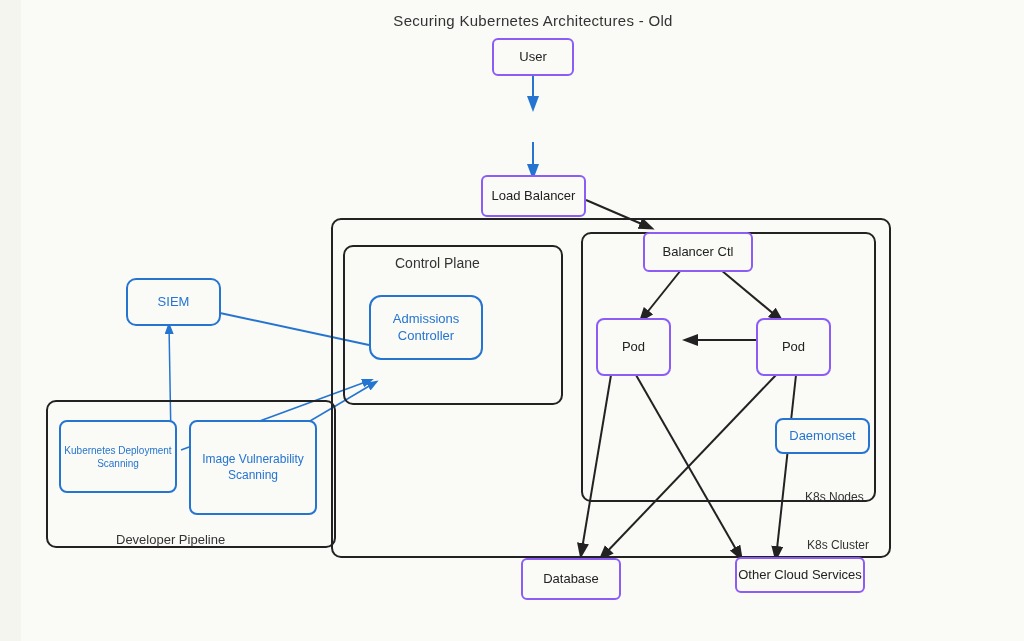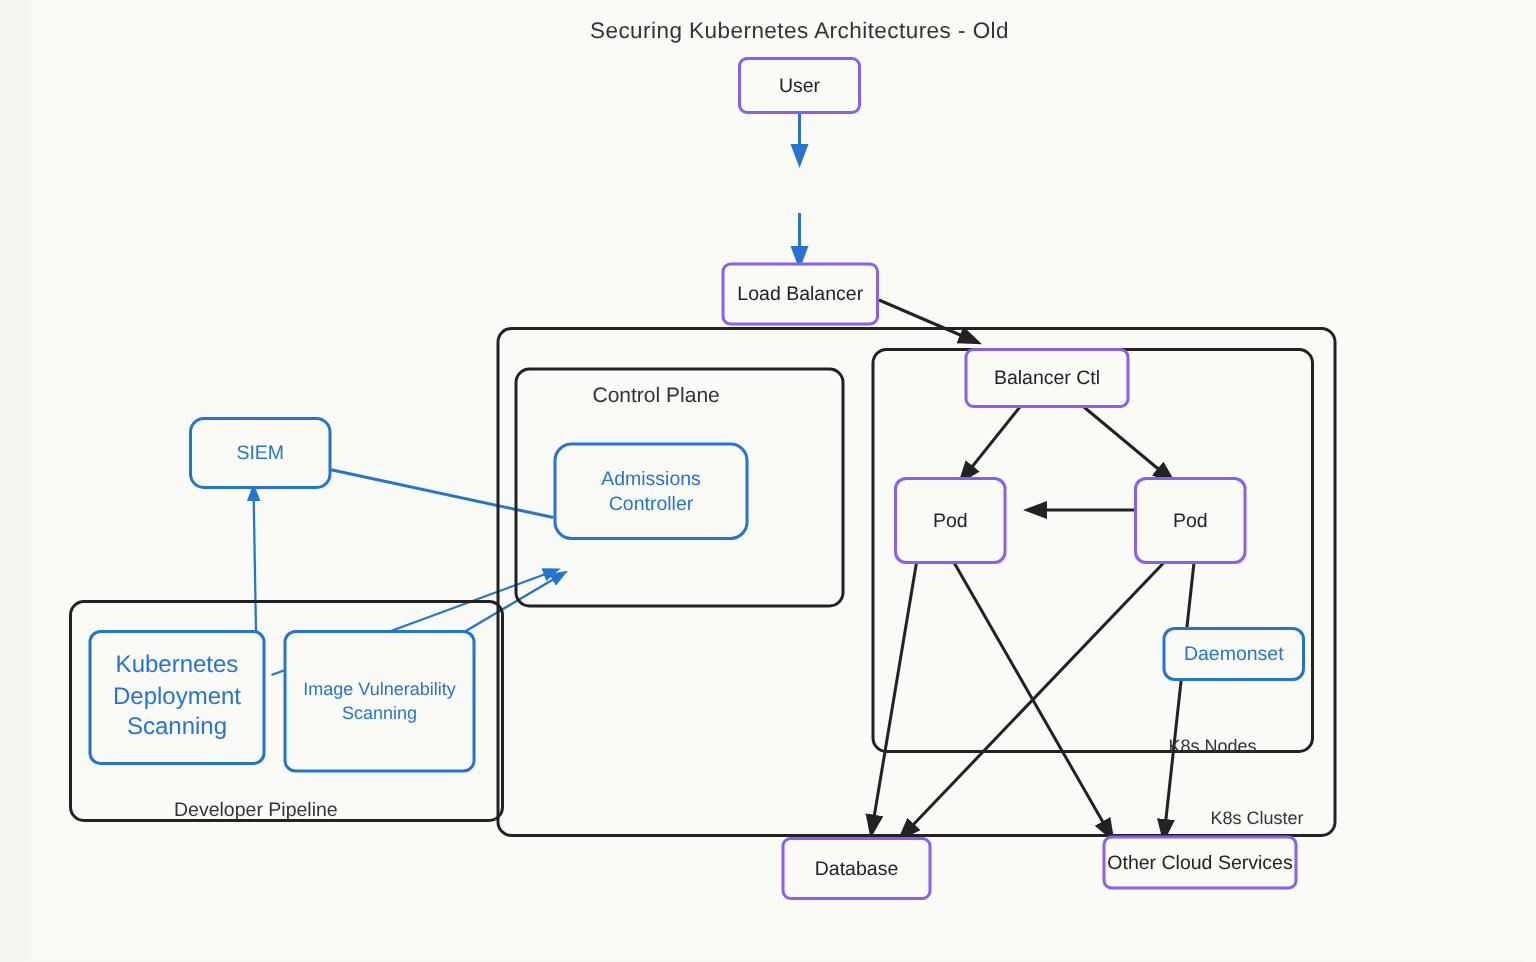--- a/index.html
+++ b/index.html
@@ -130,28 +130,28 @@
     <span>Load
 Balancer</span>
   </div>
 
   <div class="container-box" style="left:310px; top:218px; width:560px; height:340px;">
   </div>
   <div class="container-label" style="left:786px; top:538px;">K8s Cluster</div>
 
   <div class="container-box" style="left:560px; top:232px; width:295px; height:270px;">
   </div>
-  <div class="container-label" style="left:758px; top:490px;">K8s Nodes</div>
+  <div class="container-label" style="left:784px; top:490px;">K8s Nodes</div>
 
   <div class="container-box" style="left:322px; top:245px; width:220px; height:160px; border-radius:10px;">
   </div>
   <div class="container-label" style="left:374px; top:255px; font-size:14px;">Control
 Plane</div>
 
-  <div class="box blue-border rounded" style="left:348px; top:295px; width:130px; height:65px;">
+  <div class="box blue-border rounded" style="left:348px; top:295px; width:114px; height:65px;">
     <span>Admissions
 Controller</span>
   </div>
 
   <div class="box" style="left:622px; top:232px; width:110px; height:40px; border-radius:6px;">
     <span>Balancer Ctl</span>
   </div>
 
   <div class="box" style="left:575px; top:318px; width:75px; height:58px; border-radius:8px;">
     <span>Pod</span>
@@ -166,21 +166,21 @@
   </div>
 
   <div class="box blue-border" style="left:105px; top:278px; width:95px; height:48px; border-radius:10px; border-width:2.5px;">
     <span>SIEM</span>
   </div>
 
   <div class="container-box" style="left:25px; top:400px; width:290px; height:148px; border-radius:10px;">
   </div>
   <div class="container-label" style="left:95px; top:532px; font-size:13px;">Developer Pipeline</div>
 
-  <div class="box blue-border" style="left:38px; top:420px; width:118px; height:90px; border-radius:8px; font-size:16px;">
+  <div class="box blue-border" style="left:38px; top:420px; width:118px; height:73px; border-radius:8px; font-size:10px;">
     <span>Kubernetes
 Deployment
 Scanning</span>
   </div>
 
   <div class="box" style="left:500px; top:558px; width:100px; height:42px; border-radius:6px;">
     <span>Database</span>
   </div>
 
   <div class="box blue-border" style="left:168px; top:420px; width:128px; height:95px; border-radius:8px; font-size:12px;">

